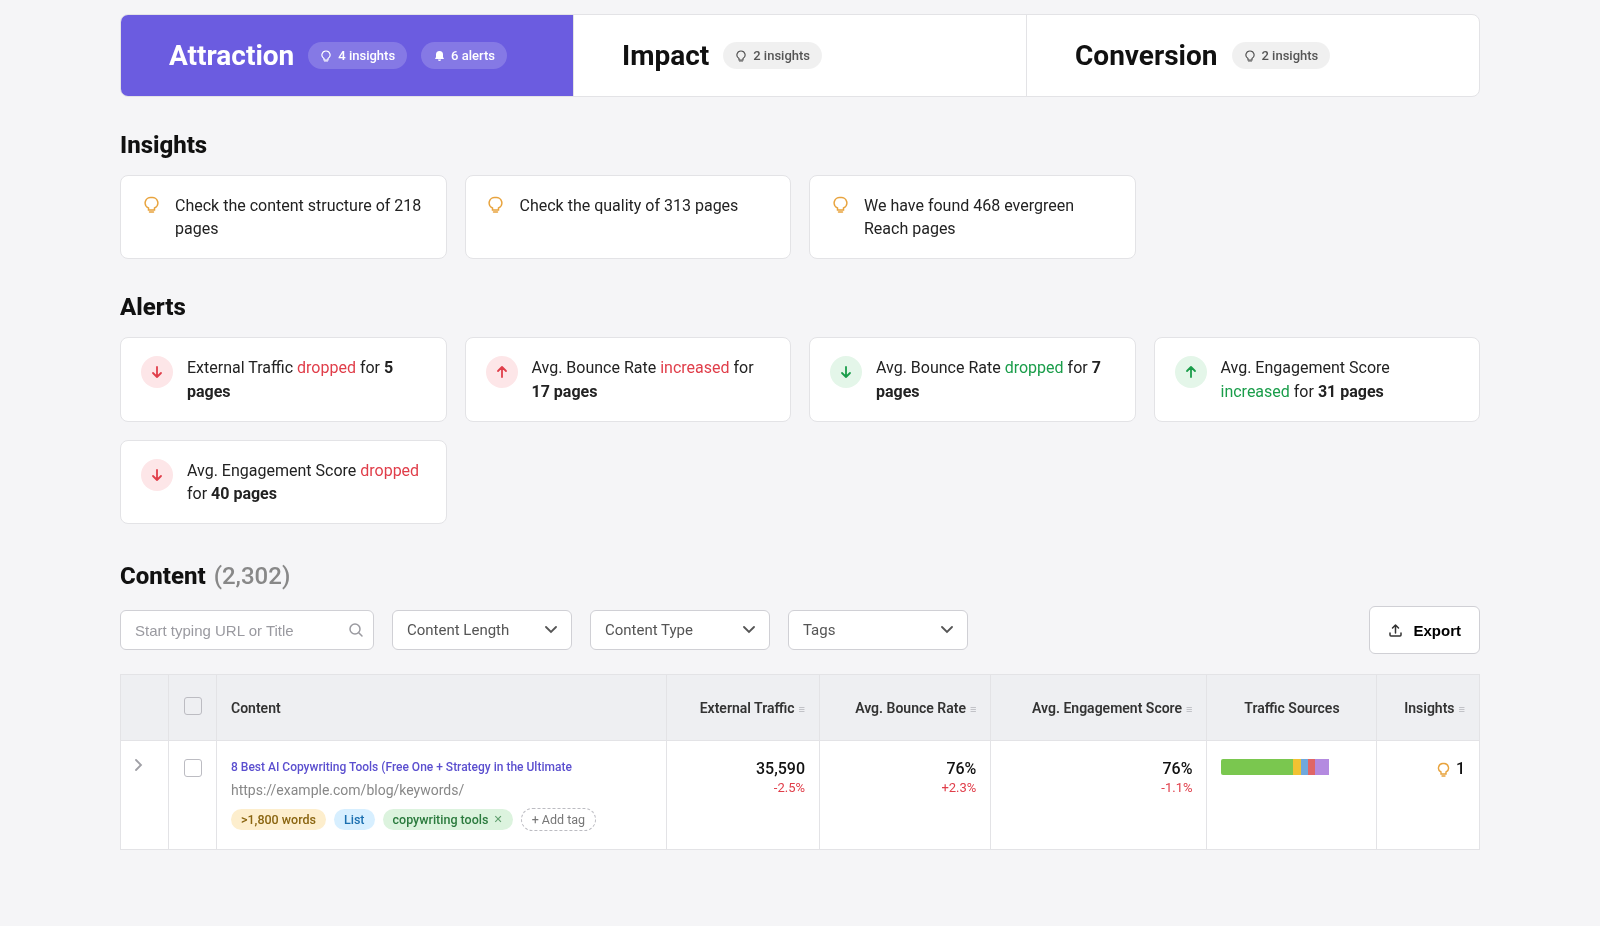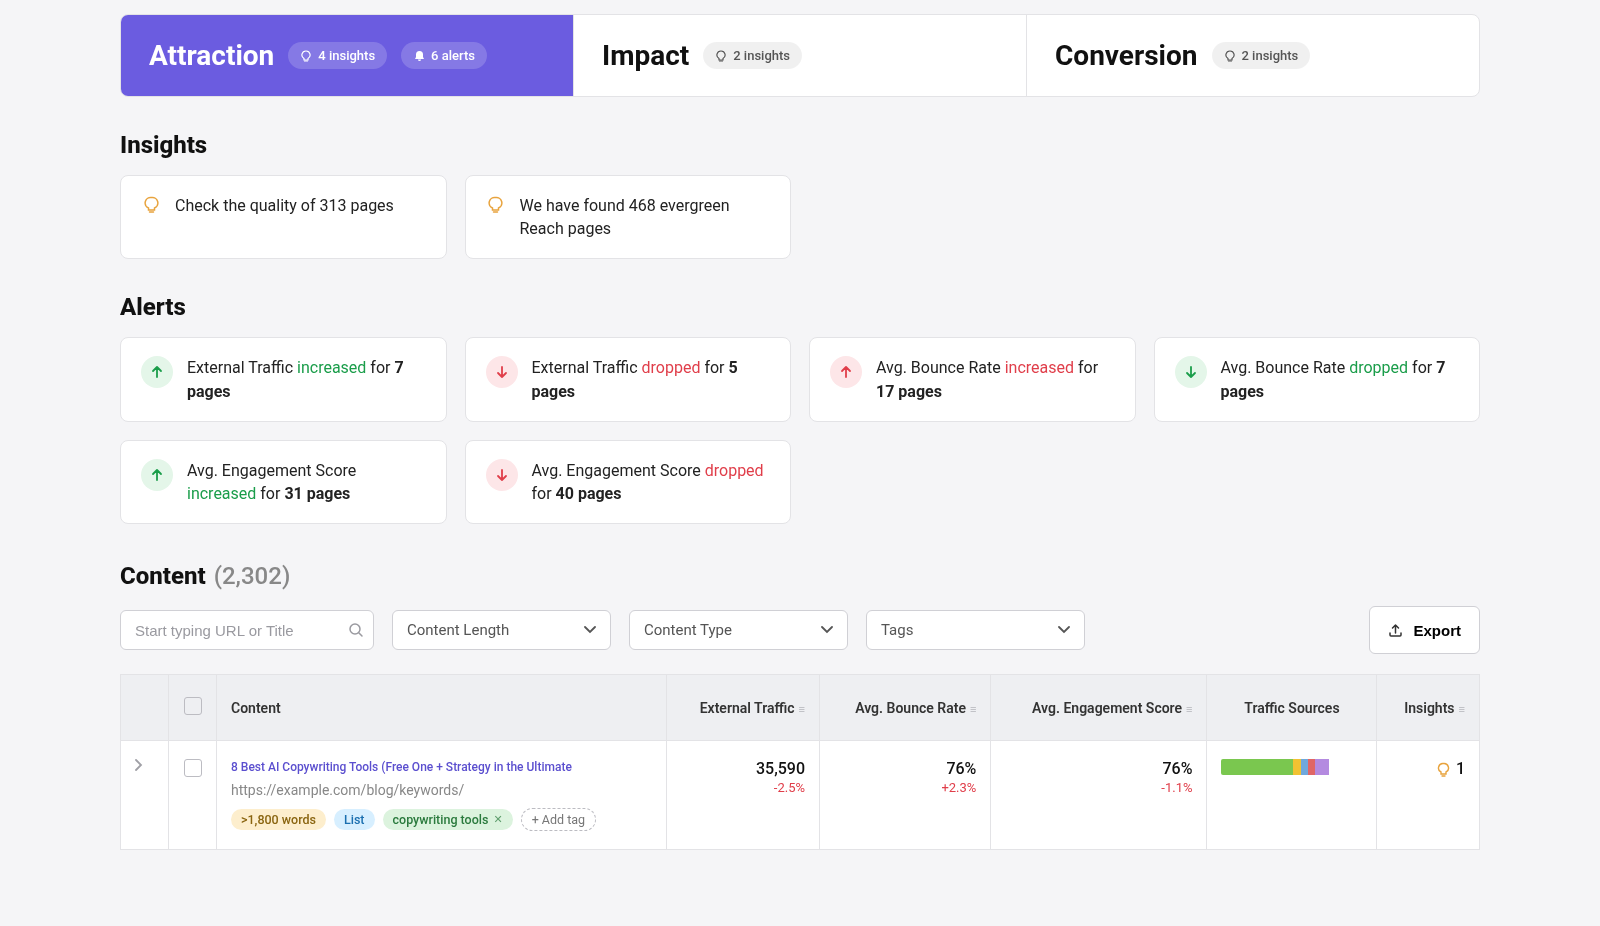--- a/index.html
+++ b/index.html
@@ -1,19 +1,19 @@
 <!DOCTYPE html>
 <html><head>
 <meta charset="utf-8">
 <style>
   * { box-sizing: border-box; margin: 0; padding: 0; }
   body { font-family: -apple-system, BlinkMacSystemFont, "Segoe UI", Roboto, Helvetica, Arial, sans-serif; background: #f5f5f7; color: #111; font-size: 15px; }
   .page { max-width: 1360px; margin: 0 auto; padding: 0 0 40px 0; }
   .tabs { display: flex; border: 1px solid #e3e3e6; border-radius: 8px; overflow: hidden; background: #fff; margin-top: 14px; }
-  .tab { flex: 1; display: flex; align-items: center; gap: 14px; padding: 24px 28px; cursor: pointer; border-right: 1px solid #e3e3e6; }
+  .tab { flex: 1; display: flex; align-items: center; gap: 14px; padding: 24px 48px; cursor: pointer; border-right: 1px solid #e3e3e6; }
   .tab:last-child { border-right: none; }
   .tab-title { font-size: 28px; font-weight: 700; }
   .tab-active { background: #6B5CE0; color: #fff; }
   .tab-active .tab-title { color: #fff; }
   .pill { display: inline-flex; align-items: center; gap: 6px; font-size: 13px; font-weight: 500; padding: 6px 12px; border-radius: 999px; background: rgba(0,0,0,0.06); color: #555; }
   .tab-active .pill { background: rgba(255,255,255,0.18); color: #fff; }
   .pill .icon { width: 12px; height: 12px; display: inline-flex; align-items: center; justify-content: center; }
   h2.section { font-size: 24px; font-weight: 800; margin: 34px 0 16px; }
   .card-grid { display: grid; grid-template-columns: repeat(4, 1fr); gap: 18px; }
   .card { background: #fff; border: 1px solid #e3e3e6; border-radius: 8px; padding: 18px 20px; display: flex; gap: 14px; align-items: flex-start; cursor: pointer; }
@@ -27,21 +27,21 @@
   .content-header { display: flex; align-items: baseline; gap: 8px; margin: 38px 0 16px; }
   .content-header h2 { font-size: 24px; font-weight: 800; }
   .content-header .count { font-size: 24px; font-weight: 500; color: #888; }
   .toolbar { display: flex; gap: 18px; align-items: center; margin-bottom: 20px; }
   .toolbar-right { margin-left: auto; }
   .field { position: relative; }
   .field input, .select { height: 40px; border: 1px solid #d0d0d5; border-radius: 6px; background: #fff; font-size: 15px; padding: 0 14px; color: #333; }
   .field input { width: 254px; padding-right: 36px; }
   .field input::placeholder { color: #9a9aa0; }
   .field .search-ic { position: absolute; right: 10px; top: 50%; transform: translateY(-50%); color: #9a9aa0; }
-  .select { width: 219px; display: flex; align-items: center; justify-content: space-between; cursor: pointer; color: #555; }
+  .select { width: 180px; display: flex; align-items: center; justify-content: space-between; cursor: pointer; color: #555; }
   .btn { height: 48px; border: 1px solid #d0d0d5; border-radius: 6px; background: #fff; padding: 0 18px; display: inline-flex; align-items: center; gap: 10px; font-size: 15px; font-weight: 600; cursor: pointer; }
   table { width: 100%; border-collapse: collapse; background: #fff; }
   thead th { background: #eeeff2; font-size: 14px; font-weight: 600; color: #333; text-align: left; padding: 22px 14px; border: 1px solid #e3e3e6; border-top: 1px solid #e3e3e6; }
   thead th.right { text-align: right; }
   thead th.center { text-align: center; }
   tbody td { padding: 18px 14px; border: 1px solid #e3e3e6; vertical-align: top; font-size: 15px; }
   .chev-cell { width: 48px; text-align: center; color: #a0a0a6; cursor: pointer; }
   .chk-cell { width: 48px; text-align: center; }
   .chk { width: 18px; height: 18px; border: 1.5px solid #bcbcc2; border-radius: 3px; display: inline-block; cursor: pointer; }
   .title-link { color: #5b4fcf; font-size: 12px; font-weight: 500; line-height: 1.4; display: block; margin-bottom: 6px; max-width: 440px; cursor: pointer; }
@@ -115,43 +115,44 @@
 
   <h2 class="section">Insights</h2>
   <div class="card-grid">
     <div class="card">
       <span class="icon-wrap">
         <svg width="15" height="18" viewBox="0 0 15 18" fill="none">
             <path d="M7.5 1.5A5.5 5.5 0 0 0 4.5 12V14h6V12A5.5 5.5 0 0 0 7.5 1.5Z" stroke="#e8a33d" stroke-width="1.5"></path>
             <path d="M5.5 16h4" stroke="#e8a33d" stroke-width="1.5" stroke-linecap="round"></path>
           </svg>
       </span>
-      <div class="card-text">Check the quality of 313 pages</div>
+      <div class="card-text">Check the content structure of 218 pages</div>
     </div>
     <div class="card">
       <span class="icon-wrap">
         <svg width="15" height="18" viewBox="0 0 15 18" fill="none">
             <path d="M7.5 1.5A5.5 5.5 0 0 0 4.5 12V14h6V12A5.5 5.5 0 0 0 7.5 1.5Z" stroke="#e8a33d" stroke-width="1.5"></path>
             <path d="M5.5 16h4" stroke="#e8a33d" stroke-width="1.5" stroke-linecap="round"></path>
           </svg>
       </span>
+      <div class="card-text">Check the quality of 313 pages</div>
+    </div>
+    <div class="card">
+      <span class="icon-wrap">
+        <svg width="15" height="18" viewBox="0 0 15 18" fill="none">
+            <path d="M7.5 1.5A5.5 5.5 0 0 0 4.5 12V14h6V12A5.5 5.5 0 0 0 7.5 1.5Z" stroke="#e8a33d" stroke-width="1.5"></path>
+            <path d="M5.5 16h4" stroke="#e8a33d" stroke-width="1.5" stroke-linecap="round"></path>
+          </svg>
+      </span>
       <div class="card-text">We have found 468 evergreen Reach pages</div>
     </div>
   </div>
 
   <h2 class="section">Alerts</h2>
   <div class="card-grid" id="alerts-grid">
-      <div class="card">
-    <span class="alert-icon up">
-      <svg width="14" height="14" viewBox="0 0 14 14" fill="none">
-            <path d="M7 12V2M7 2L3 6M7 2l4 4" stroke="currentColor" stroke-width="1.8" stroke-linecap="round" stroke-linejoin="round"></path>
-          </svg>
-    </span>
-    <div class="card-text">External Traffic <span class="green">increased</span> for <strong>7 pages</strong></div>
-  </div>
       <div class="card">
     <span class="alert-icon down">
       <svg width="14" height="14" viewBox="0 0 14 14" fill="none">
             <path d="M7 2v10M7 12L3 8M7 12l4-4" stroke="currentColor" stroke-width="1.8" stroke-linecap="round" stroke-linejoin="round"></path>
           </svg>
     </span>
     <div class="card-text">External Traffic <span class="red">dropped</span> for <strong>5 pages</strong></div>
   </div>
       <div class="card">
     <span class="alert-icon down">

